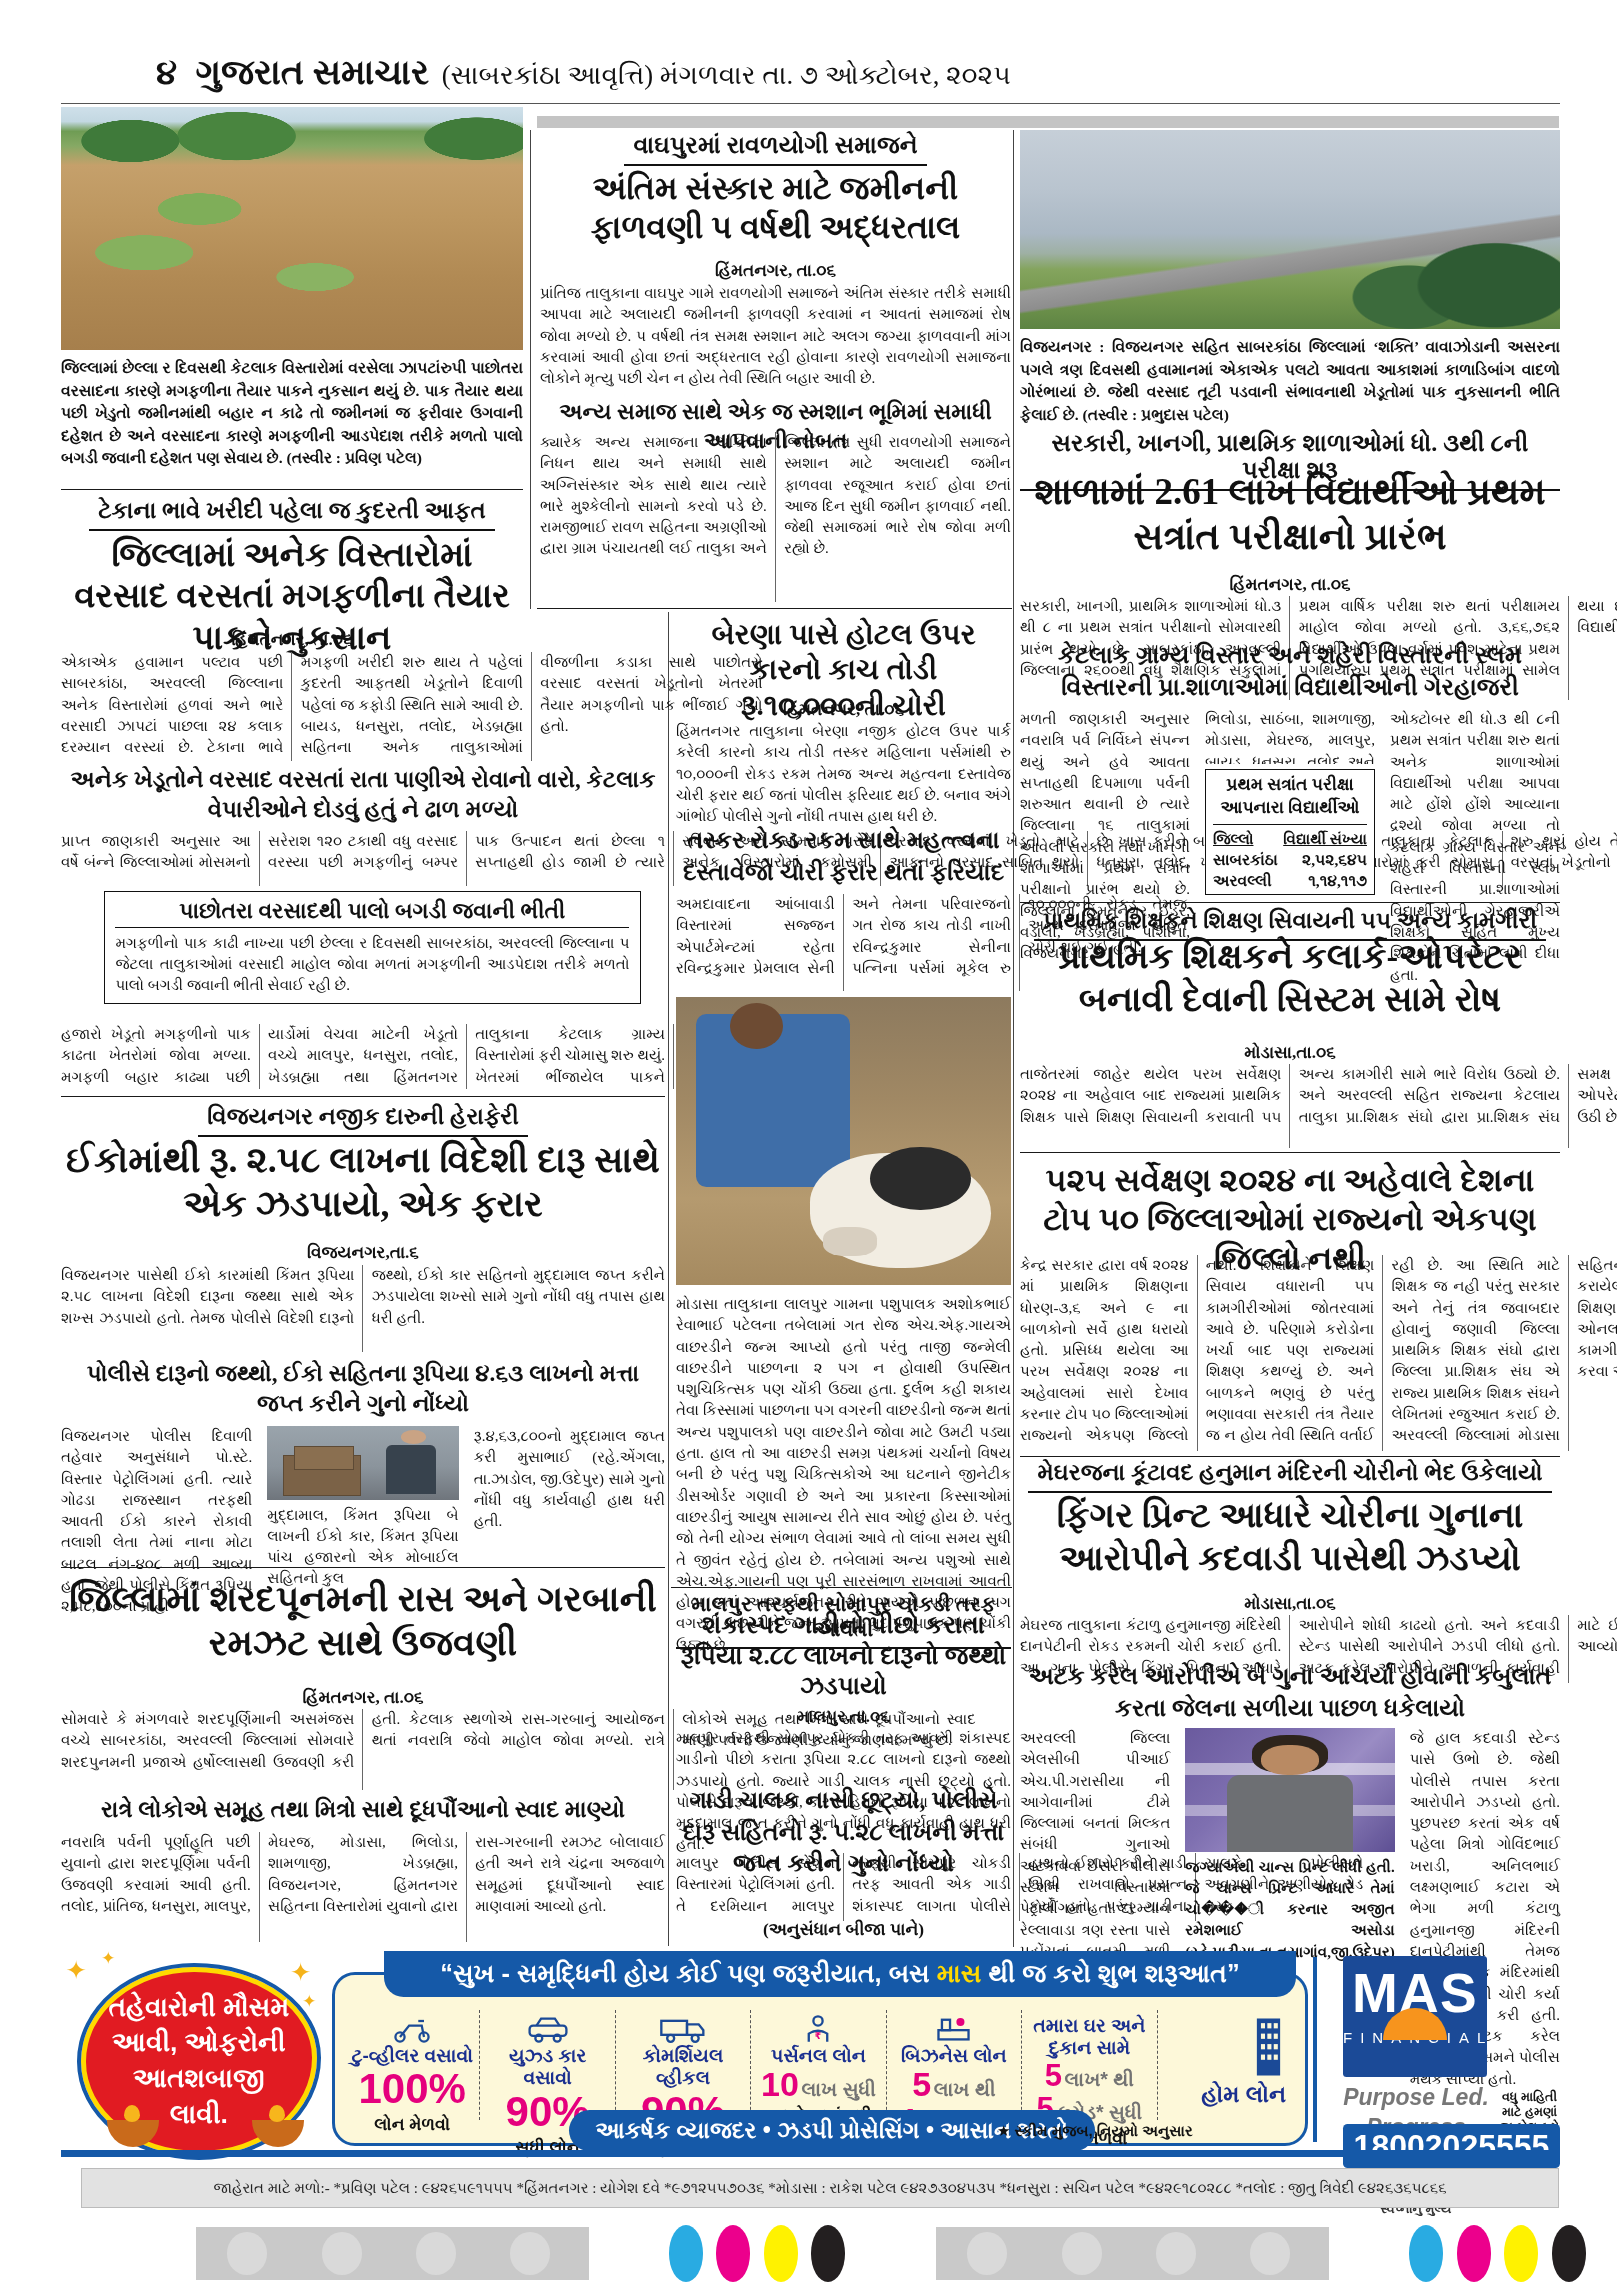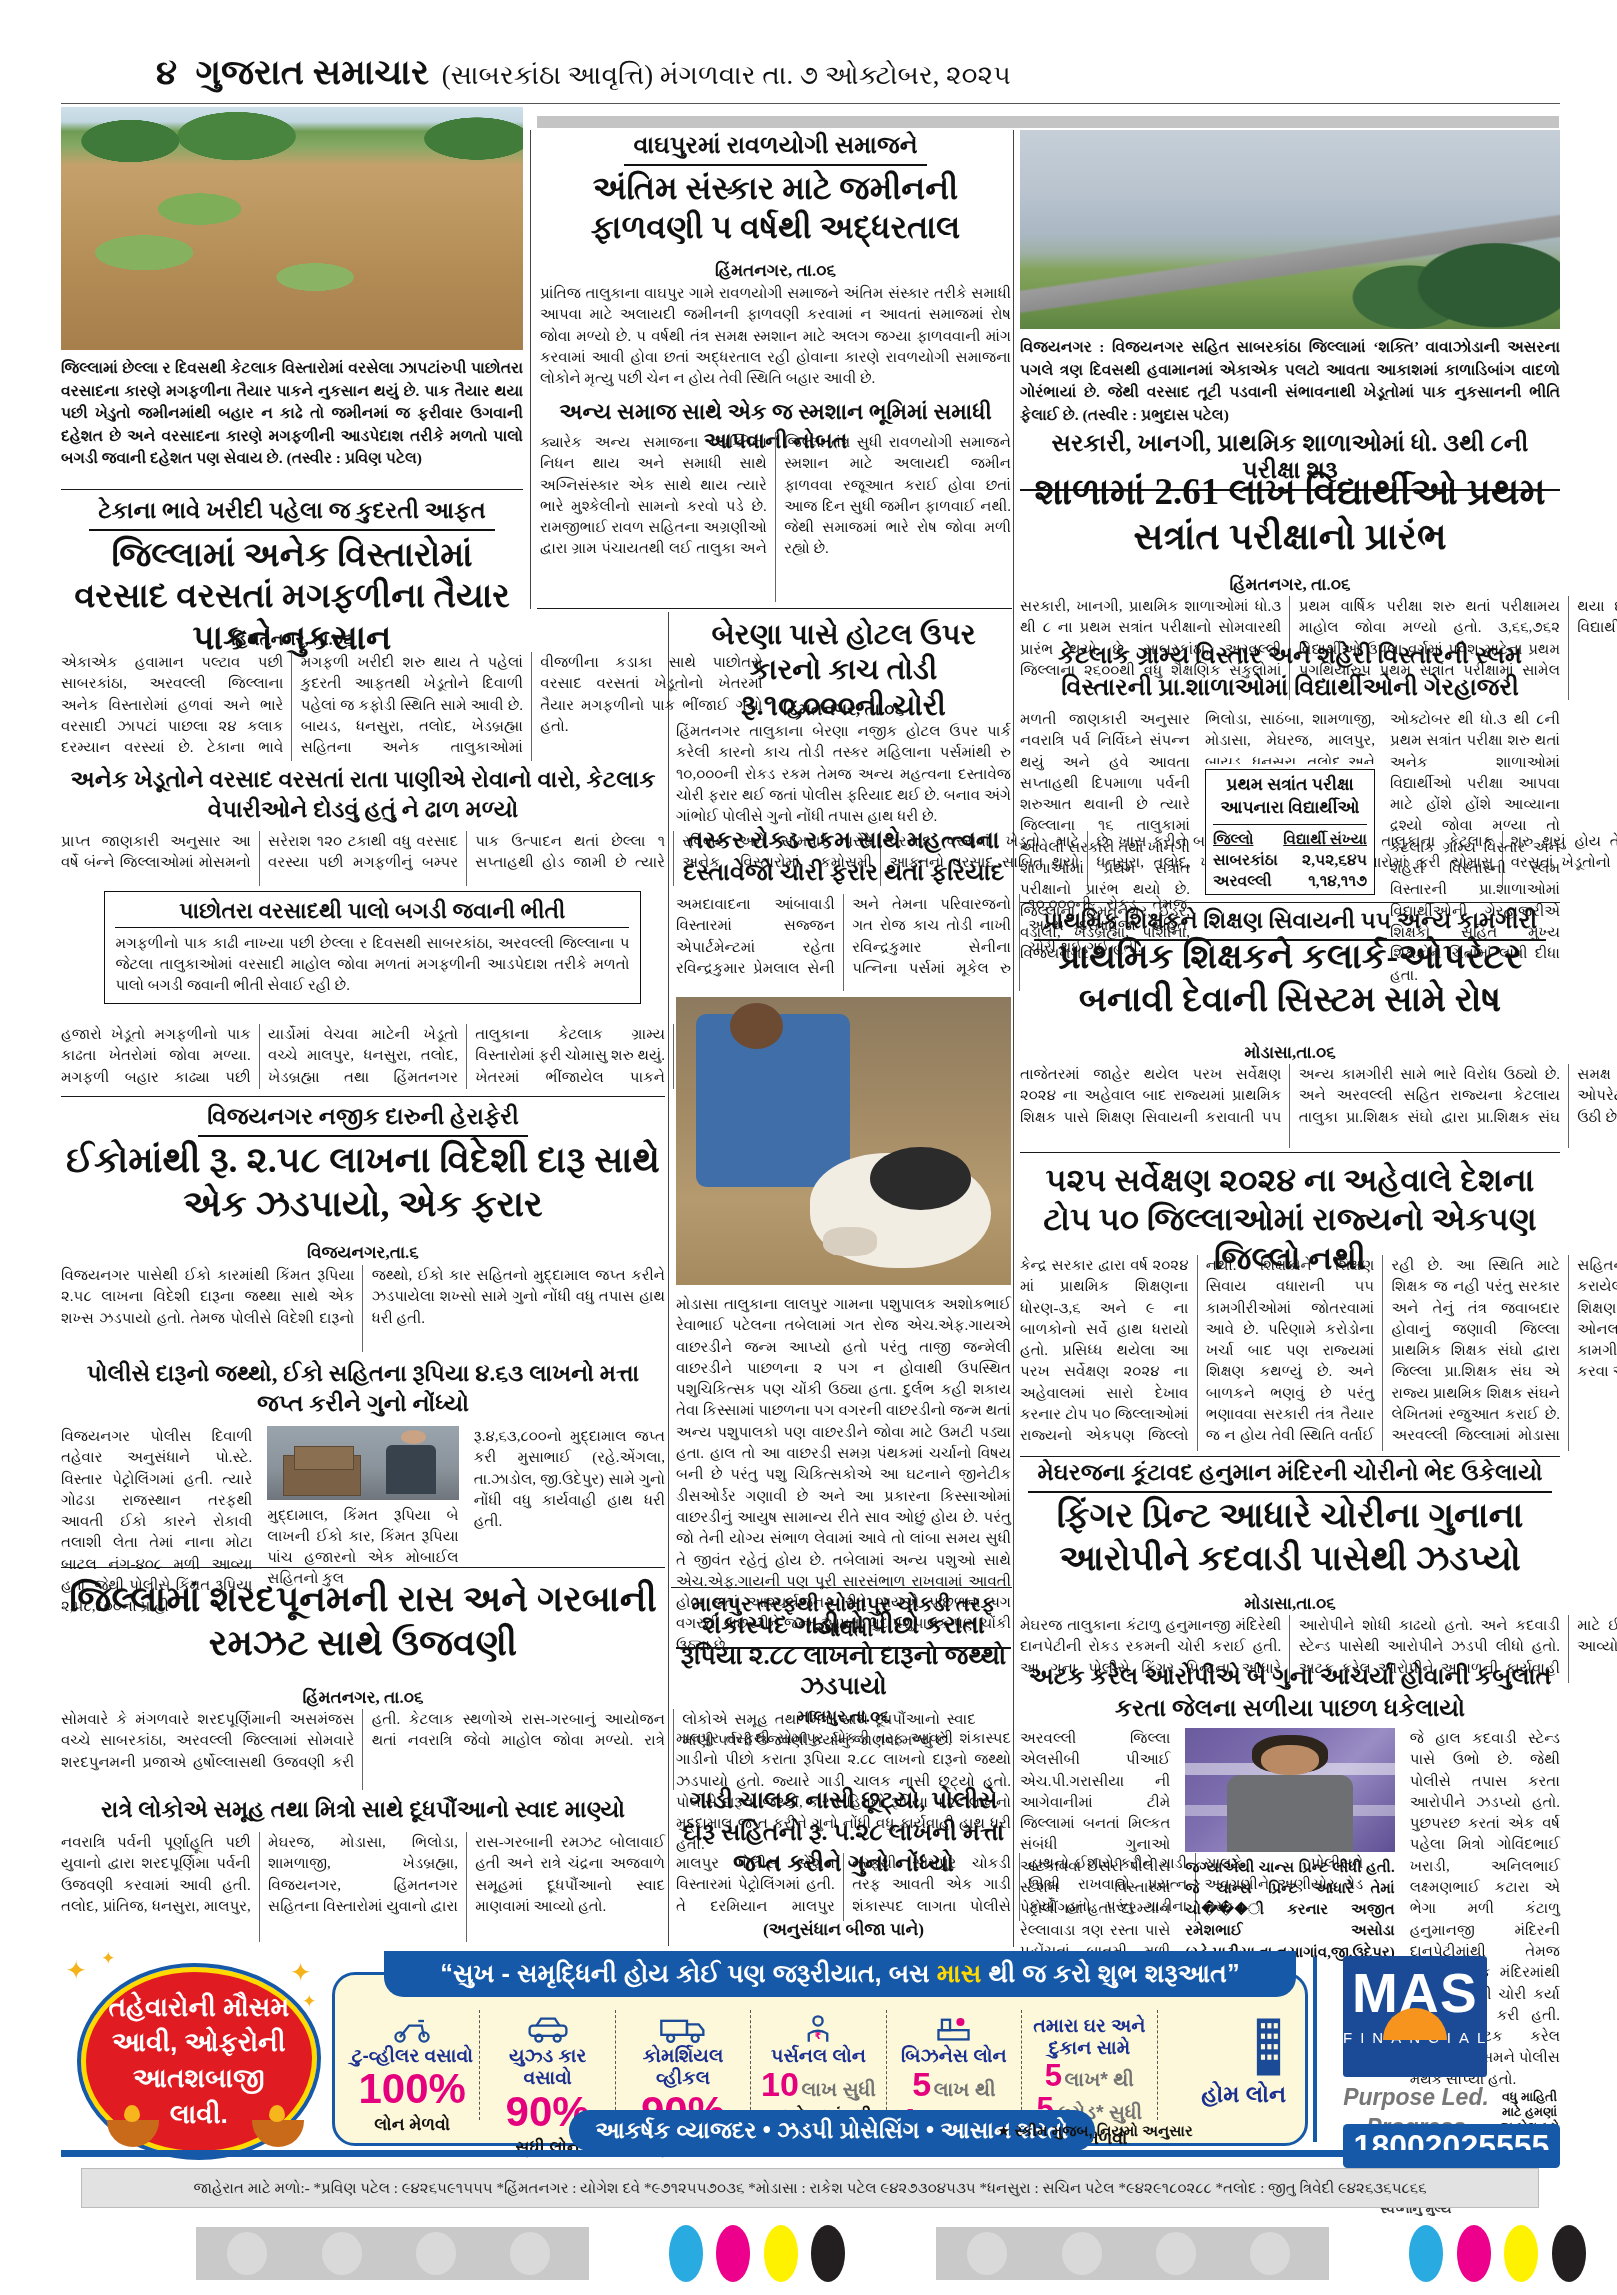--- a/index.html
+++ b/index.html
@@ -45,21 +45,21 @@
   .badge{position:absolute;background:#e11b22;border:5.8px solid #ffd900;outline:4.6px solid #1559a8;
          border-radius:48% 52% 50% 50%/50% 48% 52% 50%;display:flex;align-items:center;justify-content:center;
          color:#fff;font-weight:bold;text-align:center;font-size:26.6px;line-height:1.35;padding:17.3px;}
   .mas-logo{position:absolute;background:#1b4a97;color:#fff;text-align:center;border-radius:3.5px;}
   .mas-word{font-weight:bold;font-size:55px;letter-spacing:1.2px;line-height:1.0;margin-top:10.4px;}
   .mas-sub{font-size:15px;letter-spacing:8px;margin-top:8px;}
   .mas-dome{position:absolute;width:64px;height:32px;background:#f7941d;border-radius:64px 64px 0 0;left:50%;transform:translateX(-50%);bottom:37px;}
   .tagline{position:absolute;color:#777;font-style:italic;font-weight:bold;text-align:center;font-size:23px;line-height:1.3;}
   .phone{position:absolute;background:#1559a8;color:#fff;font-weight:bold;text-align:center;font-size:38px;padding:3.5px 0;border-radius:4.6px;}
   .footer-strip{position:absolute;background:#e2e2e2;border:0.6px solid #bbb;color:#222;
-                font-size:15px;display:flex;align-items:center;justify-content:center;}
+                font-size:15px;display:flex;align-items:center;justify-content:center;padding-left:20px;}
   .regbar{position:absolute;background:#c9c9c9;}
   .regbar i{position:absolute;top:10%;width:40px;height:80%;background:#d9d9d9;border-radius:50%;}
   .dot{position:absolute;width:34px;height:57px;border-radius:50%;}
   .star{position:absolute;color:#f5b31a;font-size:25.4px;}
   .diya{position:absolute;width:52px;height:26.6px;background:#c96a1b;border-radius:0 0 26.6px 26.6px;}
   .diya:before{content:"";position:absolute;top:-15px;left:17.3px;width:16px;height:17.3px;background:#f7b61c;border-radius:50% 50% 50% 50%/60% 60% 40% 40%;}
 </style>
 </head>
 <body>
 

